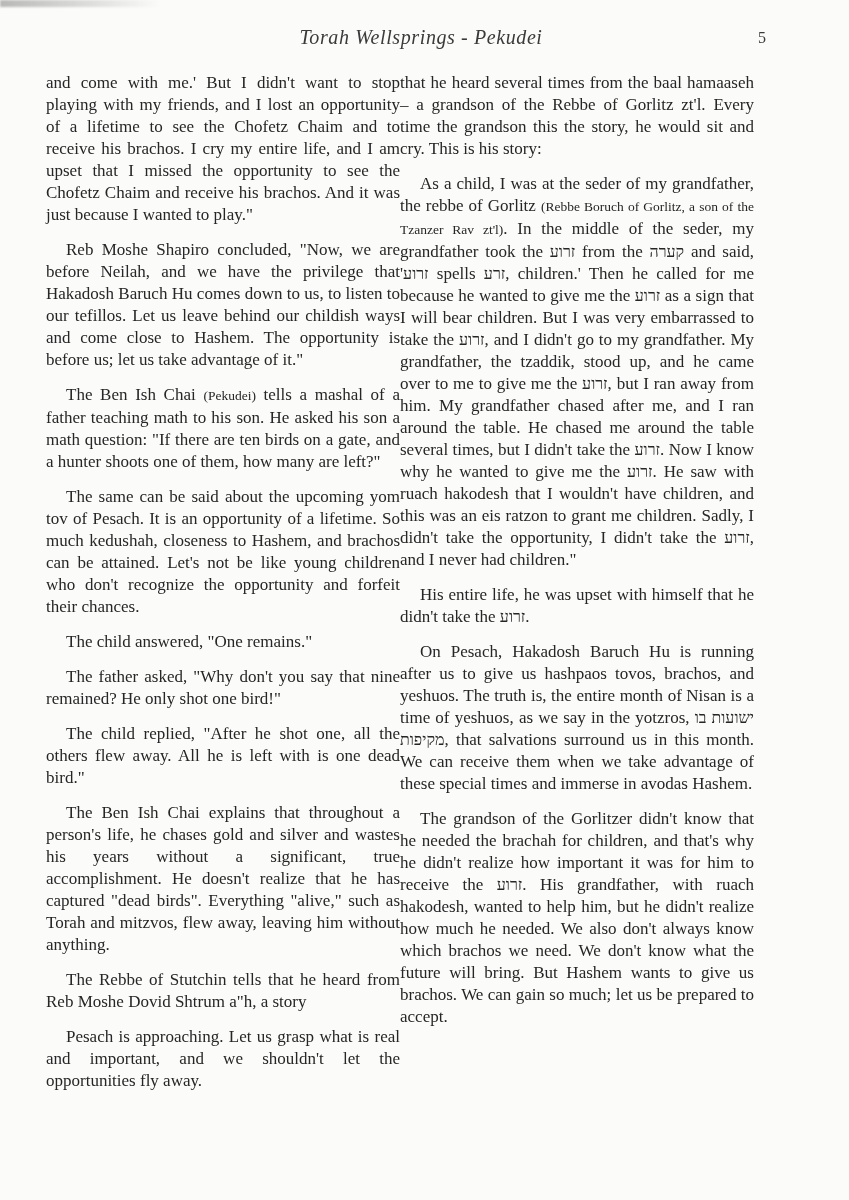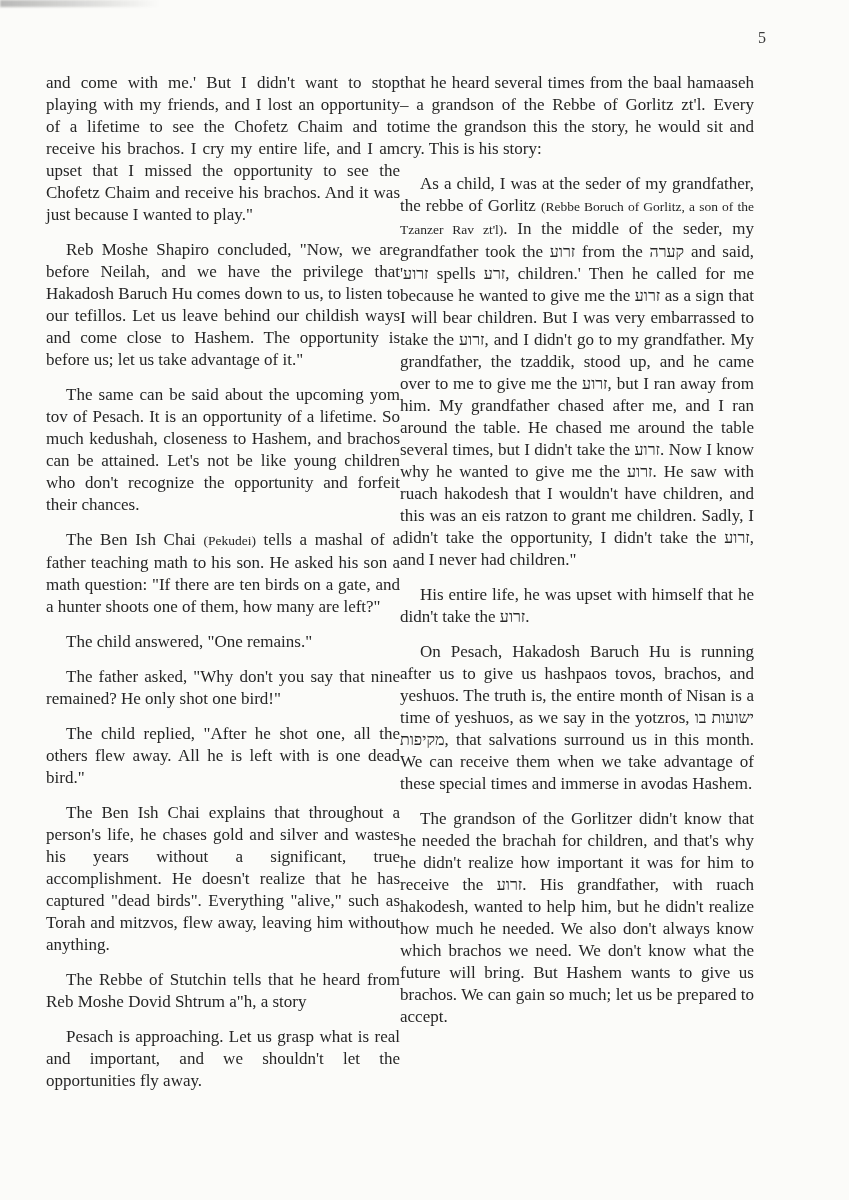--- a/index.html
+++ b/index.html
@@ -71,29 +71,30 @@
     font-size:16px;
   }
 </style>
 </head>
 <body>
 
 <div class="page">
   <div class="scan-edge"></div>
 
   <div class="page-header">
+    <div class="header-title">Torah Wellsprings - Pekudei</div>
     <div class="page-number">5</div>
   </div>
 
   <div class="columns">
     <div class="column">
         <p class="para"><span class="seg-normal">and come with me.' But I didn't want to stop playing with my friends, and I lost an opportunity of a lifetime to see the Chofetz Chaim and to receive his brachos. I cry my entire life, and I am upset that I missed the opportunity to see the Chofetz Chaim and receive his brachos. And it was just because I wanted to play."</span></p>
         <p class="para indent"><span class="seg-normal">Reb Moshe Shapiro concluded, "Now, we are before Neilah, and we have the privilege that Hakadosh Baruch Hu comes down to us, to listen to our tefillos. Let us leave behind our childish ways and come close to Hashem. The opportunity is before us; let us take advantage of it."</span></p>
+        <p class="para indent"><span class="seg-normal">The Ben Ish Chai </span><span class="seg-small">(Pekudei)</span><span class="seg-normal"> tells a mashal of a father teaching math to his son. He asked his son a math question: "If there are ten birds on a gate, and a hunter shoots one of them, how many are left?"</span></p>
         <p class="para indent"><span class="seg-normal">The same can be said about the upcoming yom tov of Pesach. It is an opportunity of a lifetime. So much kedushah, closeness to Hashem, and brachos can be attained. Let's not be like young children who don't recognize the opportunity and forfeit their chances.</span></p>
-        <p class="para indent"><span class="seg-normal">The Ben Ish Chai </span><span class="seg-small">(Pekudei)</span><span class="seg-normal"> tells a mashal of a father teaching math to his son. He asked his son a math question: "If there are ten birds on a gate, and a hunter shoots one of them, how many are left?"</span></p>
         <p class="para indent"><span class="seg-normal">The child answered, "One remains."</span></p>
         <p class="para indent"><span class="seg-normal">The father asked, "Why don't you say that nine remained? He only shot one bird!"</span></p>
         <p class="para indent"><span class="seg-normal">The child replied, "After he shot one, all the others flew away. All he is left with is one dead bird."</span></p>
         <p class="para indent"><span class="seg-normal">The Ben Ish Chai explains that throughout a person's life, he chases gold and silver and wastes his years without a significant, true accomplishment. He doesn't realize that he has captured "dead birds". Everything "alive," such as Torah and mitzvos, flew away, leaving him without anything.</span></p>
         <p class="para indent"><span class="seg-normal">The Rebbe of Stutchin tells that he heard from Reb Moshe Dovid Shtrum a"h, a story</span></p>
         <p class="para indent"><span class="seg-normal">Pesach is approaching. Let us grasp what is real and important, and we shouldn't let the opportunities fly away.</span></p>
       </div>
     <div class="column">
         <p class="para"><span class="seg-normal">that he heard several times from the baal hamaaseh – a grandson of the Rebbe of Gorlitz zt'l. Every time the grandson this the story, he would sit and cry. This is his story:</span></p>
         <p class="para indent"><span class="seg-normal">As a child, I was at the seder of my grandfather, the rebbe of Gorlitz </span><span class="seg-small">(Rebbe Boruch of Gorlitz, a son of the Tzanzer Rav zt'l)</span><span class="seg-normal">. In the middle of the seder, my grandfather took the </span><span class="seg-hebrew" dir="rtl">זרוע</span><span class="seg-normal"> from the </span><span class="seg-hebrew" dir="rtl">קערה</span><span class="seg-normal"> and said, '</span><span class="seg-hebrew" dir="rtl">זרוע</span><span class="seg-normal"> spells </span><span class="seg-hebrew" dir="rtl">זרע</span><span class="seg-normal">, children.' Then he called for me because he wanted to give me the </span><span class="seg-hebrew" dir="rtl">זרוע</span><span class="seg-normal"> as a sign that I will bear children. But I was very embarrassed to take the </span><span class="seg-hebrew" dir="rtl">זרוע</span><span class="seg-normal">, and I didn't go to my grandfather. My grandfather, the tzaddik, stood up, and he came over to me to give me the </span><span class="seg-hebrew" dir="rtl">זרוע</span><span class="seg-normal">, but I ran away from him. My grandfather chased after me, and I ran around the table. He chased me around the table several times, but I didn't take the </span><span class="seg-hebrew" dir="rtl">זרוע</span><span class="seg-normal">. Now I know why he wanted to give me the </span><span class="seg-hebrew" dir="rtl">זרוע</span><span class="seg-normal">. He saw with ruach hakodesh that I wouldn't have children, and this was an eis ratzon to grant me children. Sadly, I didn't take the opportunity, I didn't take the </span><span class="seg-hebrew" dir="rtl">זרוע</span><span class="seg-normal">, and I never had children."</span></p>

